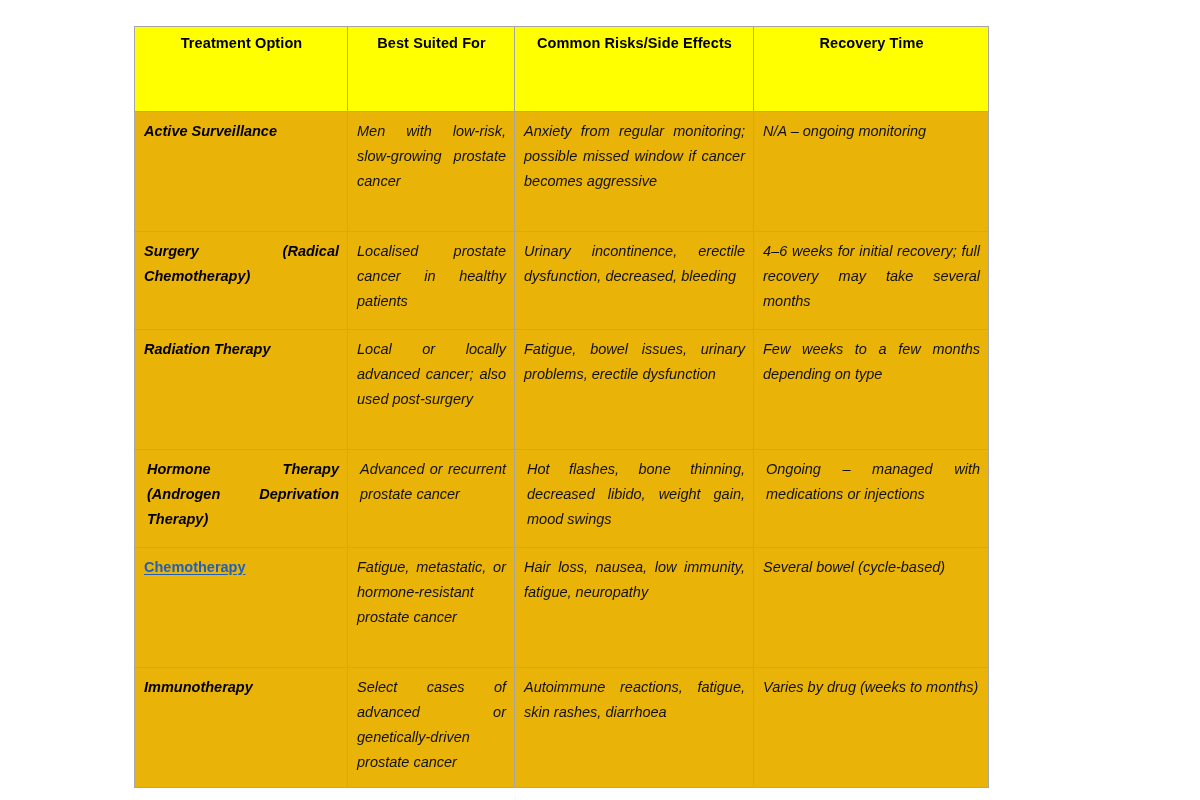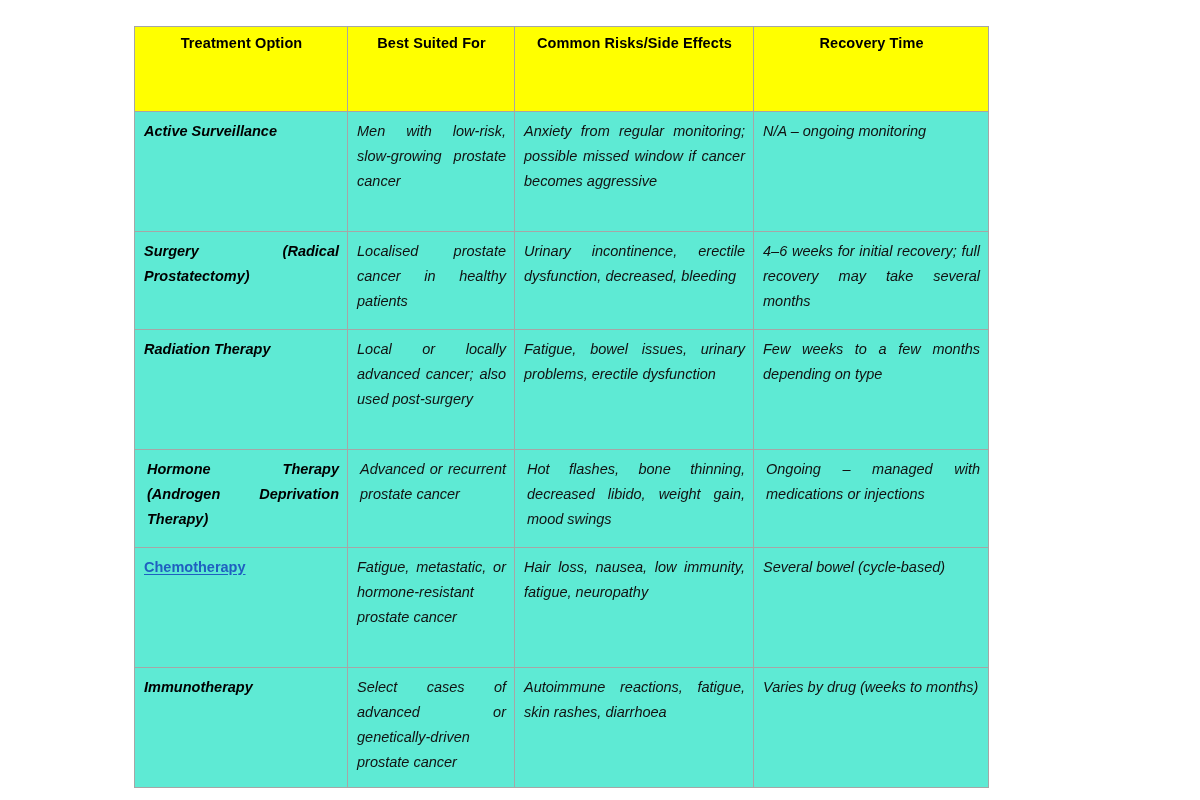--- a/index.html
+++ b/index.html
@@ -27,21 +27,21 @@
     position: absolute;
     left: 134px;
     top: 26px;
     width: 854px;
   }
 
   table.treatment-table {
     border-collapse: collapse;
     table-layout: fixed;
     width: 854px;
-    background: #5eead4;
+    background: #eab308;
   }
 
   table.treatment-table td,
   table.treatment-table th {
     border: 1px solid #a6a6a6;
     vertical-align: top;
     padding: 7px 8px 7px 9px;
     box-sizing: border-box;
   }
 
@@ -153,21 +153,21 @@
           <td>
             <span class="cell-text just-normal">Anxiety from regular monitoring; possible missed window if cancer becomes aggressive</span>
           </td>
           <td>
             <span class="cell-text just-normal">N/A – ongoing monitoring</span>
           </td>
         </tr>
 
         <tr class="row-h2">
           <td class="col-name">
-            <span class="cell-text just-normal">Surgery (Radical Prostatectomy)</span>
+            <span class="cell-text just-normal">Surgery (Radical Chemotherapy)</span>
           </td>
           <td>
             <span class="cell-text just-normal">Localised prostate cancer in healthy patients</span>
           </td>
           <td>
             <span class="cell-text just-normal">Urinary incontinence, erectile dysfunction, decreased, bleeding</span>
           </td>
           <td>
             <span class="cell-text just-normal">4–6 weeks for initial recovery; full recovery may take several months</span>
           </td>

